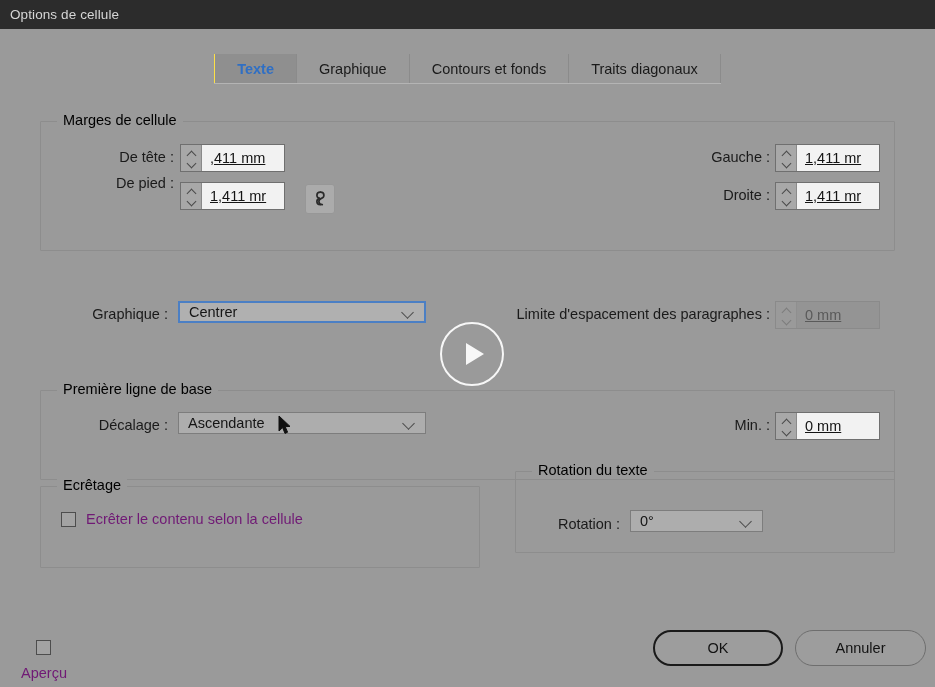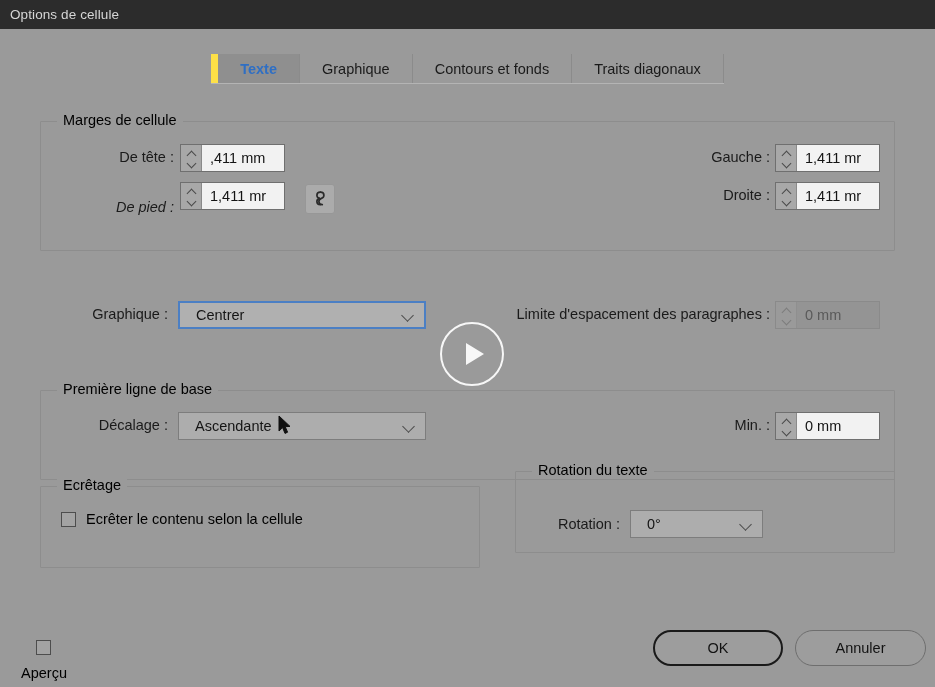--- a/index.html
+++ b/index.html
@@ -53,21 +53,21 @@
     display: flex; align-items: center; justify-content: center;
     padding: 0 22px;
     font-size: 14.5px;
     color: #1a1a1a;
     background: transparent;
     border-right: 1px solid #8b8b8b;
     position: relative;
     white-space: nowrap;
     cursor: default;
   }
-  .tab:first-child { border-left: 7px solid #fde047; }
+  .tab:first-child { border-left: 1px solid #fde047; }
   .tab.active {
     background: #8f8f8f;
     color: #2f6fc4;
     font-weight: 600;
   }
 
   
   .group {
     position: absolute;
     border: 1px solid #8d8d8d;
@@ -130,44 +130,45 @@
   }
   .numfield .val {
     flex: 1;
     background: #f2f2f2;
     display: flex; align-items: center;
     padding-left: 8px;
     font-size: 14.5px;
     color: #141414;
     overflow: hidden;
     white-space: nowrap;
+    text-decoration: underline;
   }
   .numfield.disabled { border-color: #8a8a8a; }
   .numfield.disabled .spin { background: #9a9a9a; border-right-color: #8f8f8f; }
   .numfield.disabled .spin .chev::before { border-color: #7d7d7d; }
   .numfield.disabled .val { background: #949494; color: #5a5a5a; }
 
   
   .linkbtn {
     position: absolute;
     width: 30px; height: 30px;
     background: #ababab;
     border: 1px solid #979797;
     border-radius: 3px;
     display: flex; align-items: center; justify-content: center;
   }
 
   
   .selectbox {
     position: absolute;
-    height: 28px;
+    height: 22px;
     background: #adadad;
     border: 1px solid #7d7d7d;
     display: flex; align-items: center;
-    padding-left: 16px; padding-right: 6px;
+    padding-left: 9px; padding-right: 6px;
     font-size: 14.5px;
     color: #151515;
     white-space: nowrap;
   }
   .selectbox.focused {
     border: 2px solid #4b7fc4;
     background: #b0b0b0;
   }
   .selectbox .selval { flex: 1; overflow: hidden; }
   .selectbox .caret {
@@ -191,21 +192,21 @@
     gap: 10px;
   }
   .checkbox {
     width: 15px; height: 15px;
     border: 1px solid #4d4d4d;
     background: #a3a3a3;
     flex: none;
   }
   .checkrow .ctext {
     font-size: 14.5px;
-    color: #000000;
+    color: #701a75;
     white-space: nowrap;
   }
 
   
   .btn {
     position: absolute;
     height: 36px;
     border-radius: 18px;
     background: #9d9d9d;
     display: flex; align-items: center; justify-content: center;
@@ -272,21 +273,21 @@
 
   <span class="lbl" style="left:50px; top:120px; width:124px;">De tête :</span>
   <div class="numfield" style="left:180px; top:115px; width:105px;">
     <div class="spin">
       <span class="chev up"></span>
       <span class="chev down"></span>
     </div>
     <div class="val">,411 mm</div>
   </div>
 
-  <span class="lbl" style="left:50px; top:170px; width:124px;font-style:italic;">De pied :</span>
+  <span class="lbl" style="left:50px; top:146px; width:124px;">De pied :</span>
   <div class="numfield" style="left:180px; top:153px; width:105px;">
     <div class="spin">
       <span class="chev up"></span>
       <span class="chev down"></span>
     </div>
     <div class="val">1,411 mr</div>
   </div>
 
   <div class="linkbtn" style="left:305px; top:155px;">
     <svg width="13" height="18" viewBox="0 0 13 18" fill="none" aria-hidden="true">

